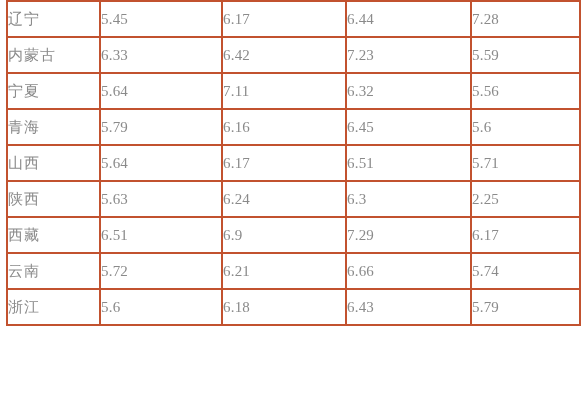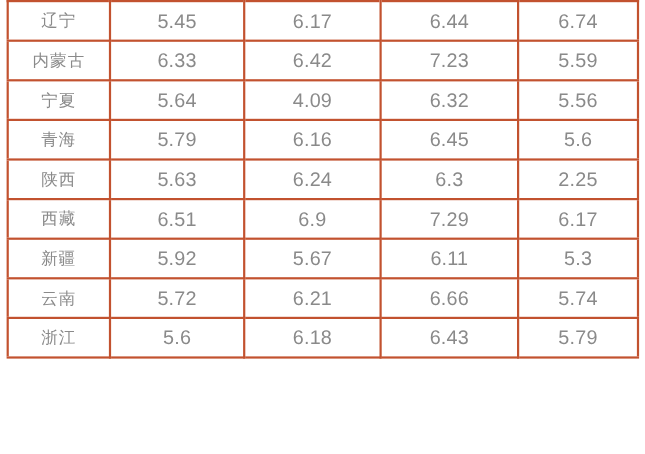--- a/index.html
+++ b/index.html
@@ -34,41 +34,42 @@
   table.data-table col.c-name  { width: 93px; }
   table.data-table col.c-v1    { width: 122px; }
   table.data-table col.c-v2    { width: 124px; }
   table.data-table col.c-v3    { width: 125px; }
   table.data-table col.c-v4    { width: 109px; }
 
   table.data-table td {
     height: 34px;
     border-bottom: 2px solid #c2522f;
     border-right: 2px solid #c2522f;
-    text-align: center;
+    text-align: left;
     vertical-align: middle;
     color: #8a8a8a;
     font-size: 15px;
     font-weight: 400;
     padding: 0;
     background: #ffffff;
     letter-spacing: 0.2px;
+    font-family: Liberation Serif, serif;
   }
 
   table.data-table td:last-child {
     border-right: none;
   }
 
   table.data-table td.province {
     font-size: 15px;
     letter-spacing: 1px;
   }
 
   table.data-table td.value {
-    font-size: 18px;
+    font-size: 15px;
     margin-top: 33px;
   }
 </style>
 </head>
 <body>
 
 <div class="table-wrap">
   <table class="data-table">
     <colgroup>
       <col class="c-name">
@@ -76,63 +77,63 @@
       <col class="c-v2">
       <col class="c-v3">
       <col class="c-v4">
     </colgroup>
     <tbody>
         <tr>
           <td class="province">辽宁</td>
           <td class="value">5.45</td>
           <td class="value">6.17</td>
           <td class="value">6.44</td>
-          <td class="value">6.74</td>
+          <td class="value">7.28</td>
         </tr>
         <tr>
           <td class="province">内蒙古</td>
           <td class="value">6.33</td>
           <td class="value">6.42</td>
           <td class="value">7.23</td>
           <td class="value">5.59</td>
         </tr>
         <tr>
           <td class="province">宁夏</td>
           <td class="value">5.64</td>
-          <td class="value">4.09</td>
+          <td class="value">7.11</td>
           <td class="value">6.32</td>
           <td class="value">5.56</td>
         </tr>
         <tr>
           <td class="province">青海</td>
           <td class="value">5.79</td>
           <td class="value">6.16</td>
           <td class="value">6.45</td>
           <td class="value">5.6</td>
+        </tr>
+        <tr>
+          <td class="province">山西</td>
+          <td class="value">5.64</td>
+          <td class="value">6.17</td>
+          <td class="value">6.51</td>
+          <td class="value">5.71</td>
         </tr>
         <tr>
           <td class="province">陕西</td>
           <td class="value">5.63</td>
           <td class="value">6.24</td>
           <td class="value">6.3</td>
           <td class="value">2.25</td>
         </tr>
         <tr>
           <td class="province">西藏</td>
           <td class="value">6.51</td>
           <td class="value">6.9</td>
           <td class="value">7.29</td>
           <td class="value">6.17</td>
-        </tr>
-        <tr>
-          <td class="province">新疆</td>
-          <td class="value">5.92</td>
-          <td class="value">5.67</td>
-          <td class="value">6.11</td>
-          <td class="value">5.3</td>
         </tr>
         <tr>
           <td class="province">云南</td>
           <td class="value">5.72</td>
           <td class="value">6.21</td>
           <td class="value">6.66</td>
           <td class="value">5.74</td>
         </tr>
         <tr>
           <td class="province">浙江</td>

